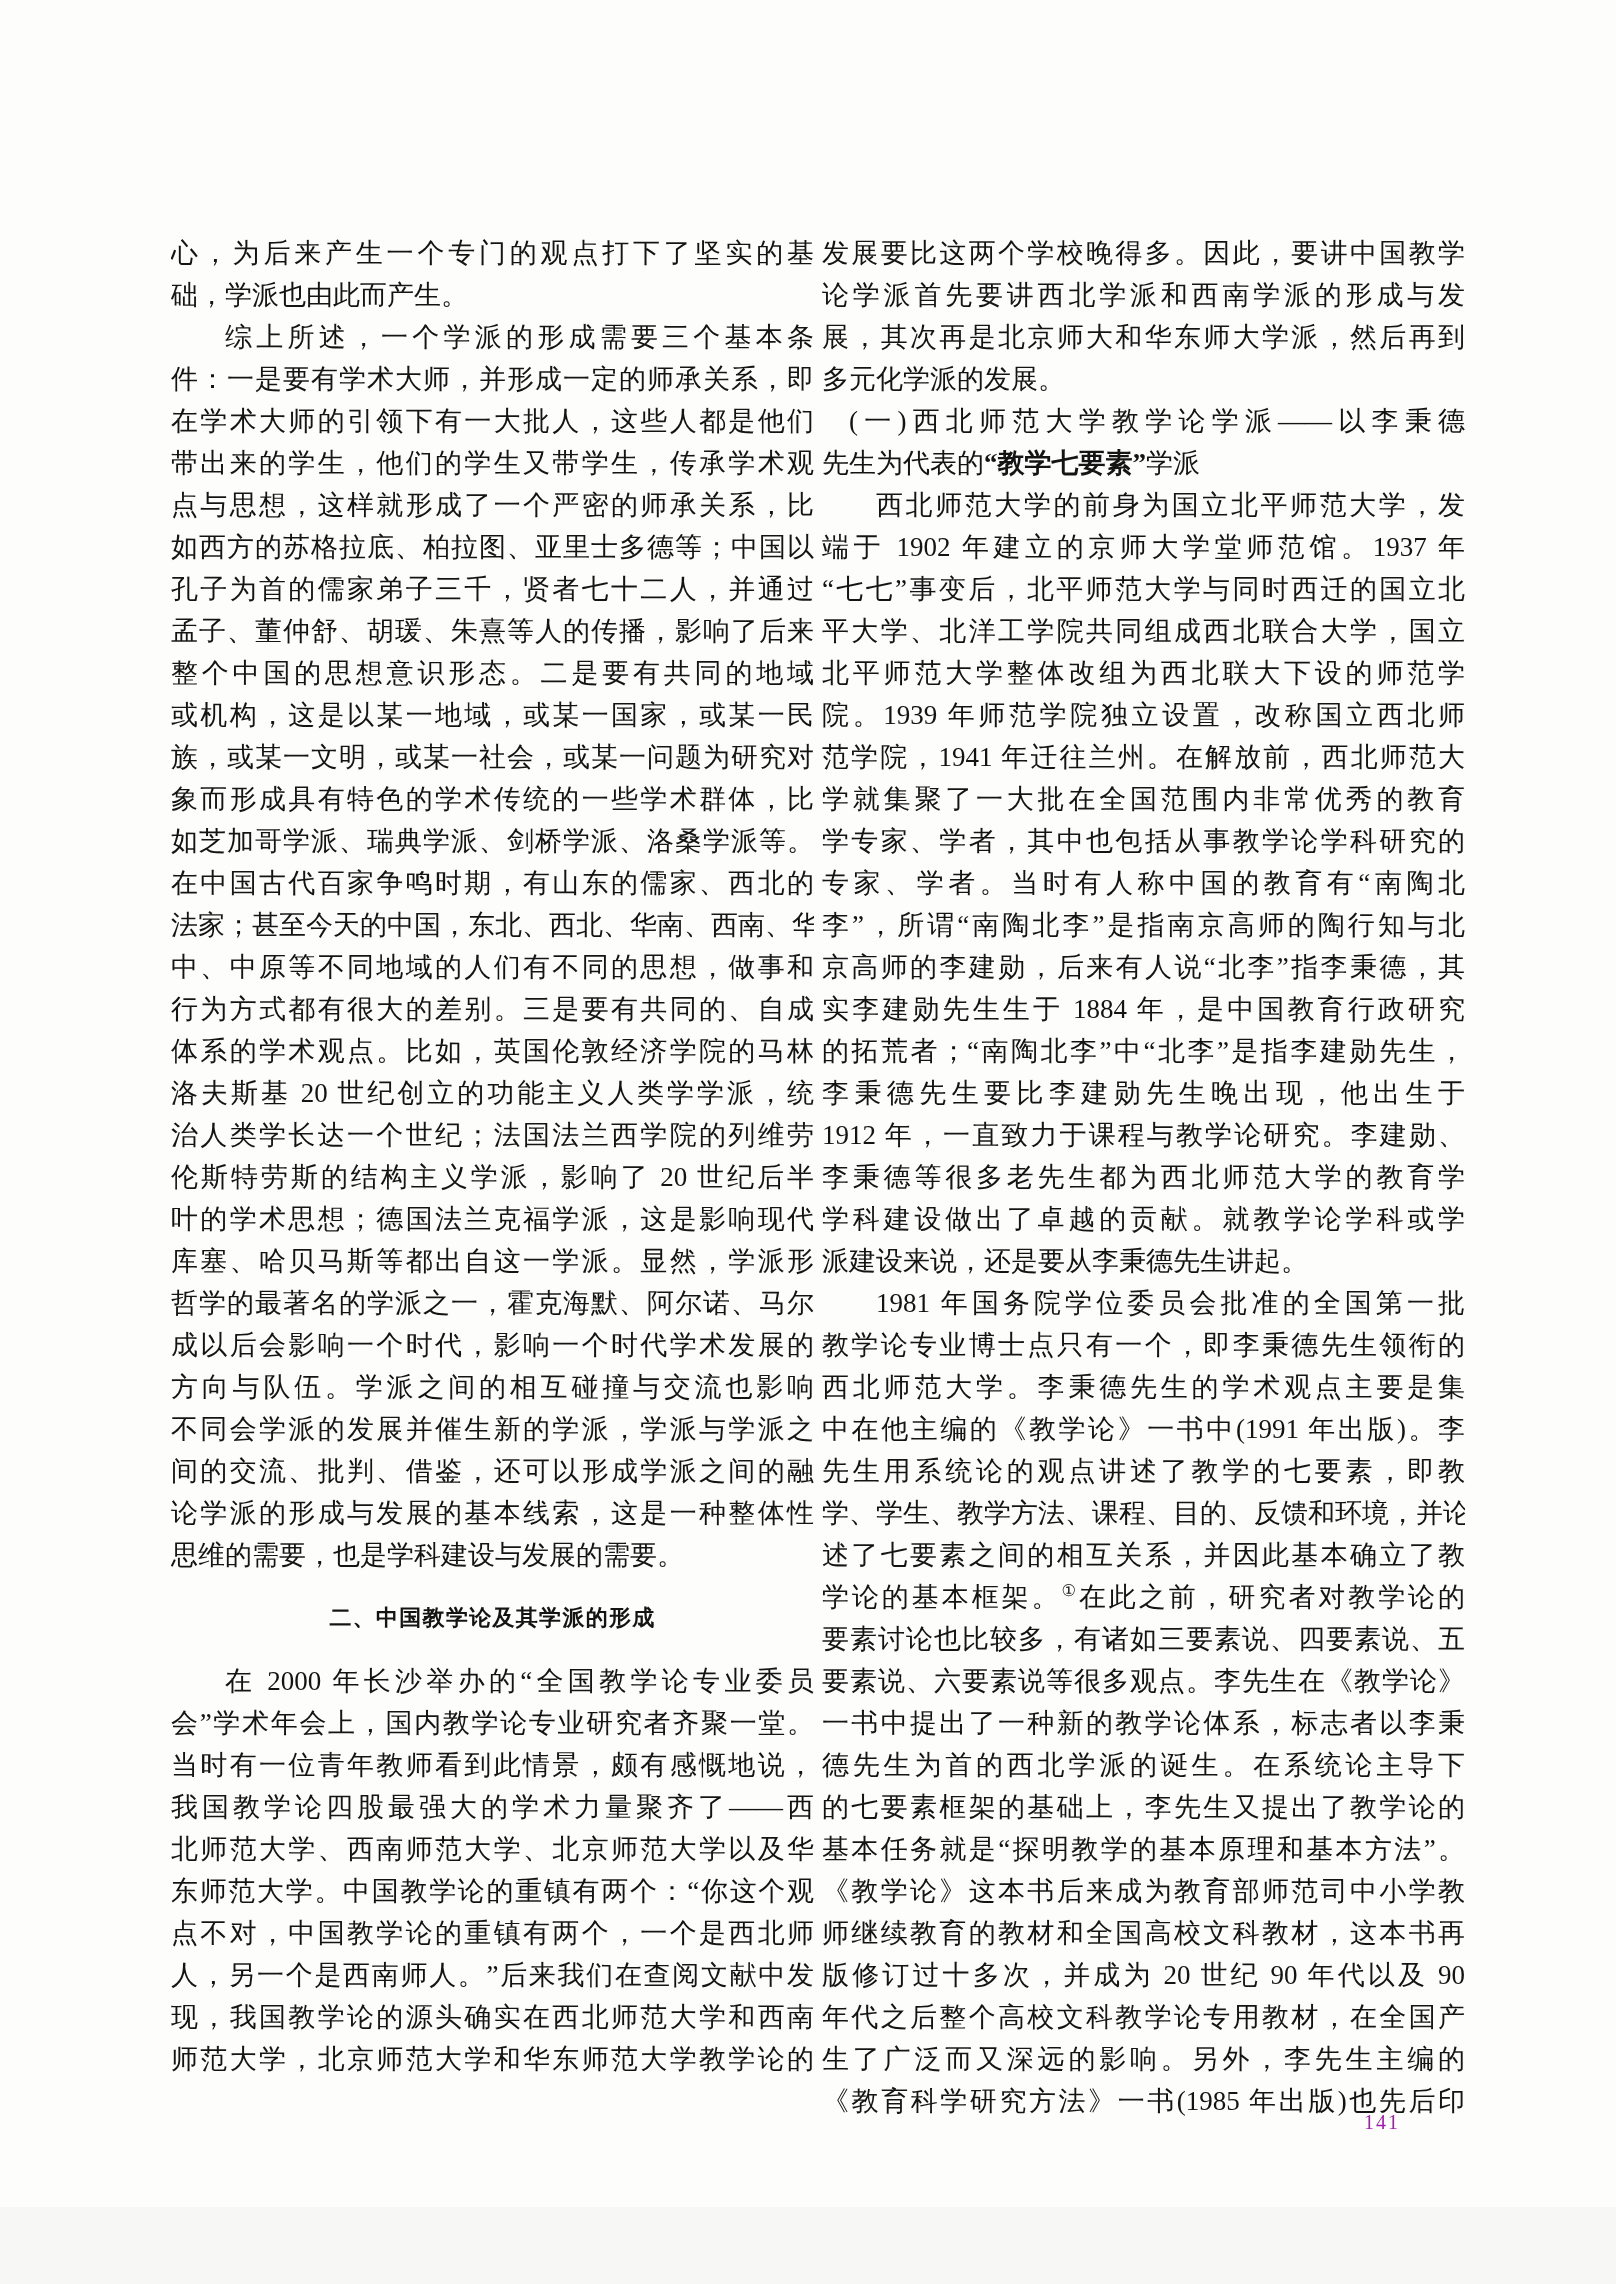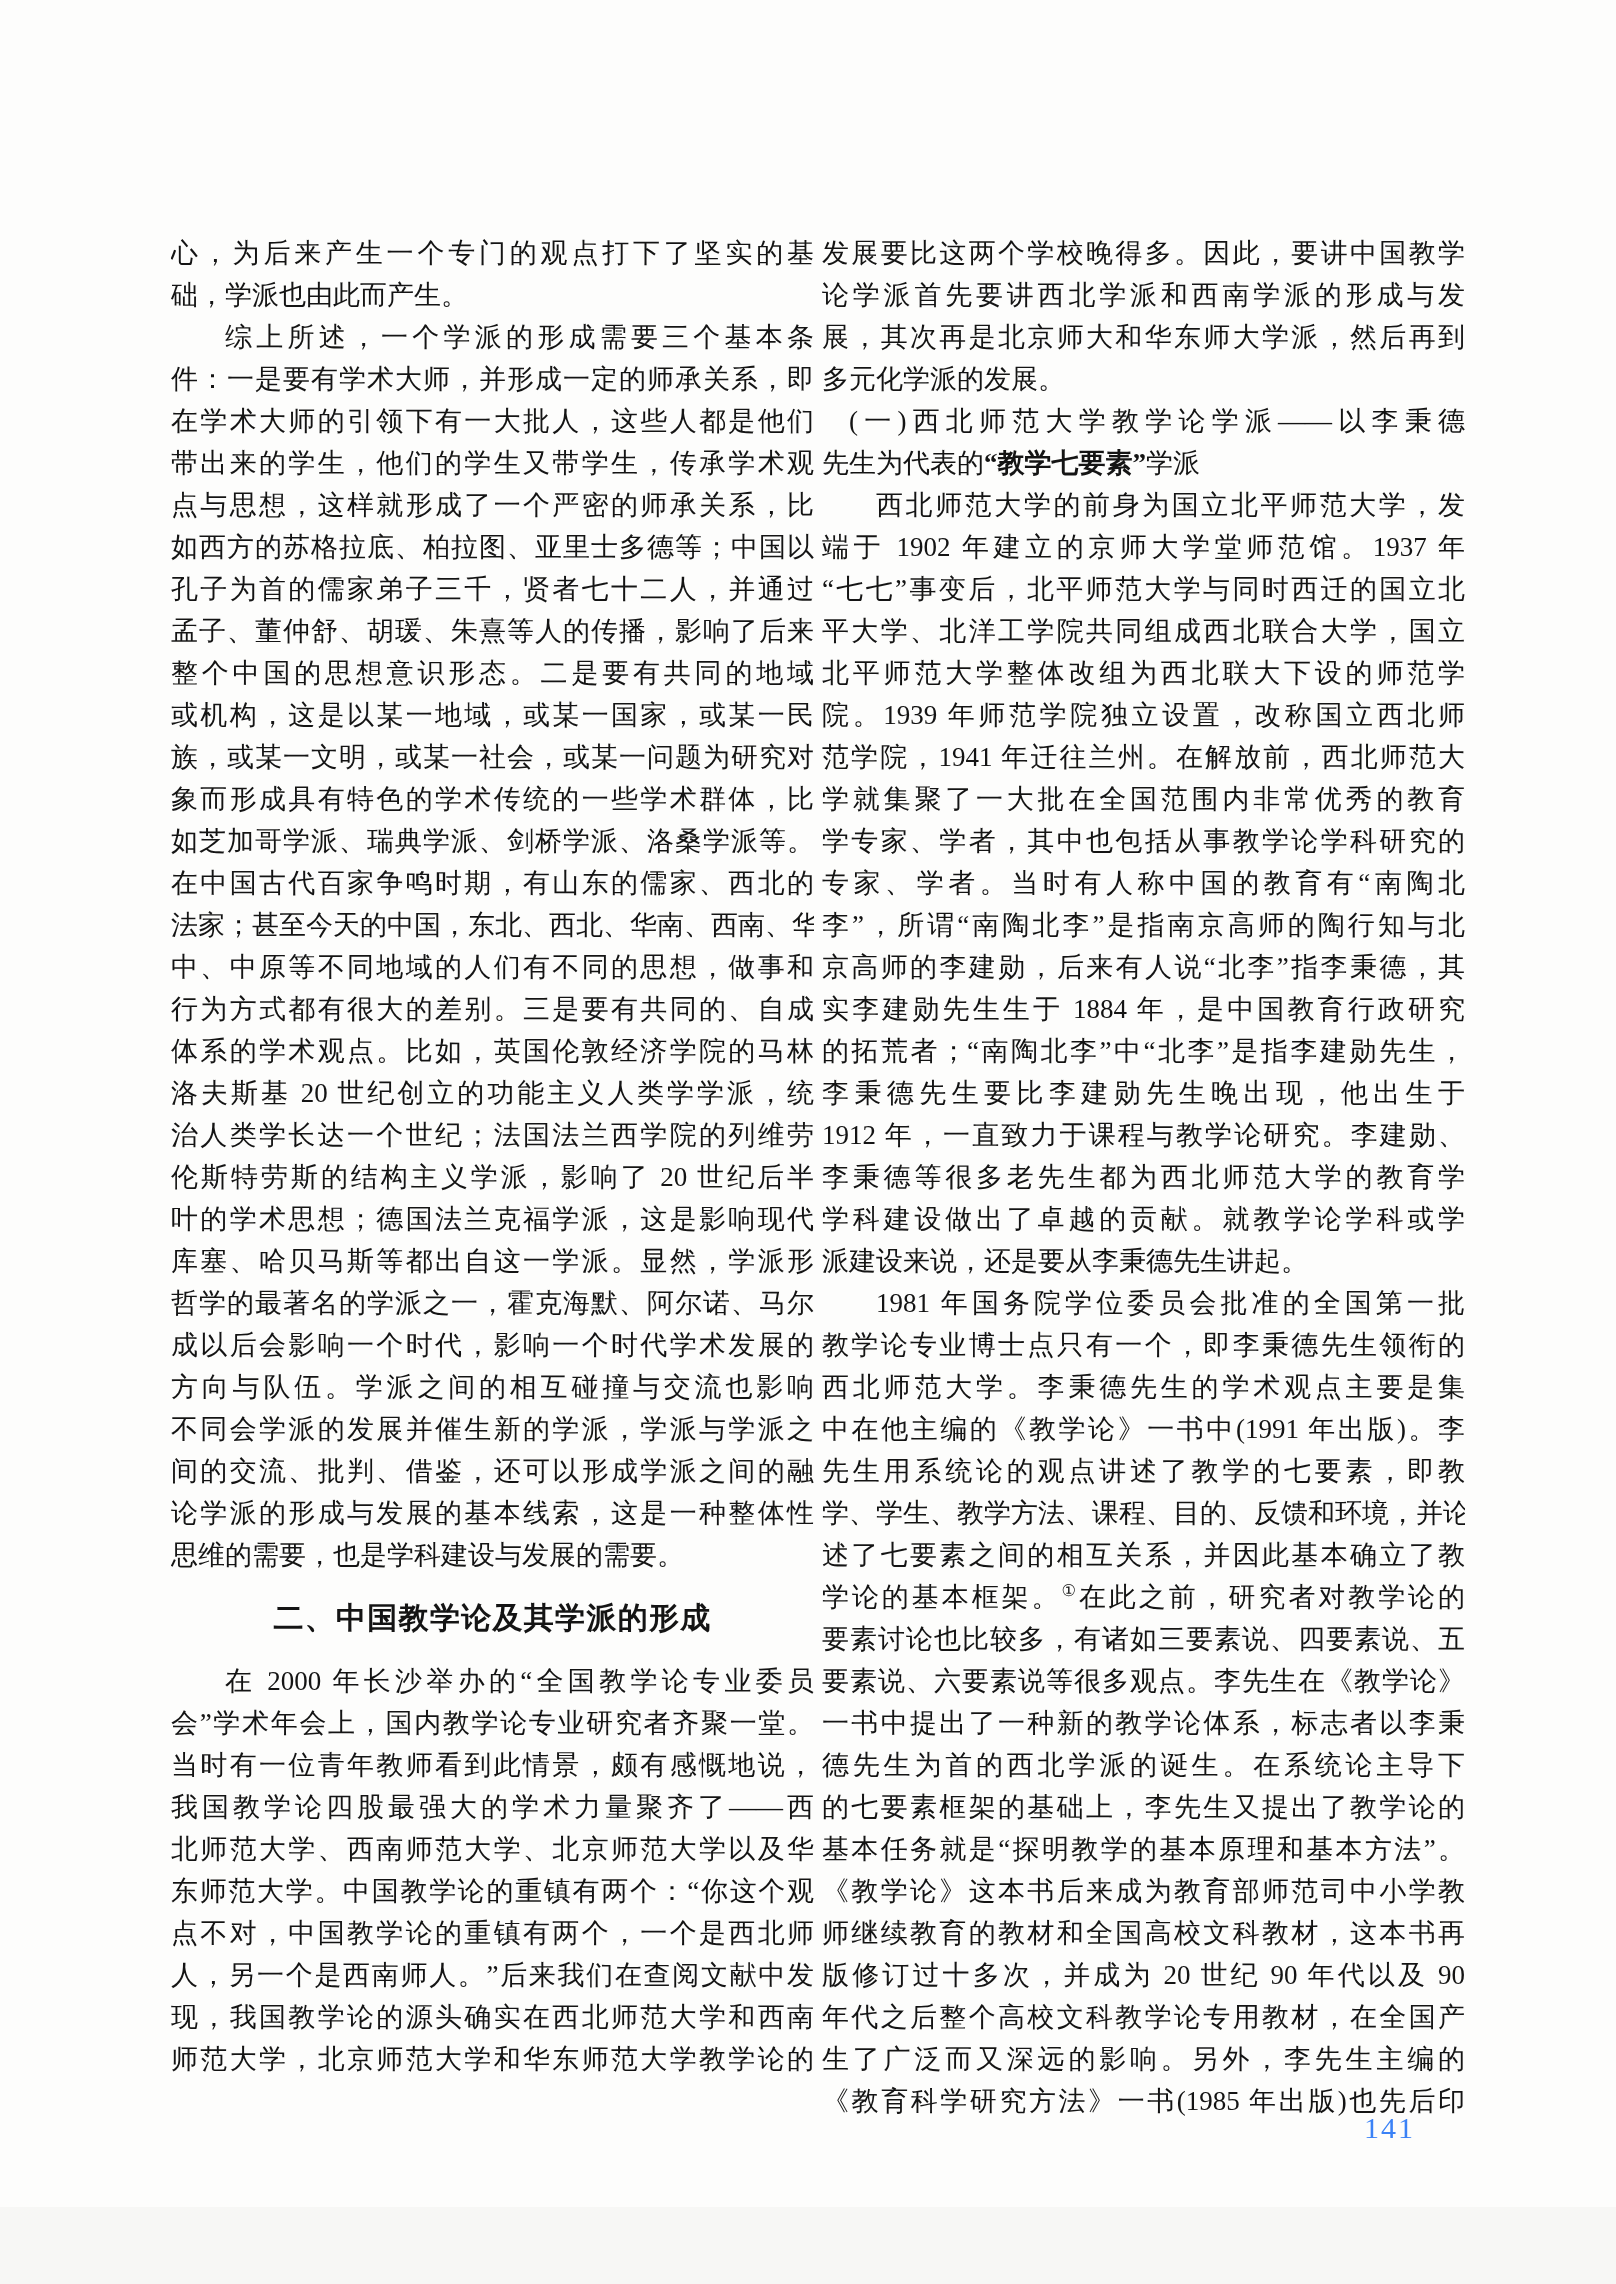--- a/index.html
+++ b/index.html
@@ -21,27 +21,27 @@
     height:42px;line-height:42px;
     font-size:27px;
     text-align:justify;text-align-last:justify;
     overflow:hidden;white-space:nowrap;
   }
   .line.last{text-align-last:left;}
   .indent-2{text-indent:2em;}
   .indent-1{text-indent:1em;}
   .h2block{
     height:84px;display:flex;align-items:center;justify-content:center;
-    font-size:30px;font-weight:bold;letter-spacing:1.3px;
+    font-size:22px;font-weight:bold;letter-spacing:1.3px;
   }
   .b{font-weight:bold;}
   .sup{font-size:0.6em;vertical-align:super;line-height:0;}
   .pageno{
     position:absolute;left:1364px;top:2111px;width:78px;
-    font-size:30px;letter-spacing:2px;color:#3b82f6;
+    font-size:20px;letter-spacing:2px;color:#a21caf;
   }
 </style>
 </head>
 <body>
 
 <div class="page">
   <div class="col col-left" id="col-left">
       <div class="line">心，为后来产生一个专门的观点打下了坚实的基</div>
       <div class="line last">础，学派也由此而产生。</div>
       <div class="line indent-2">综上所述，一个学派的形成需要三个基本条</div>

